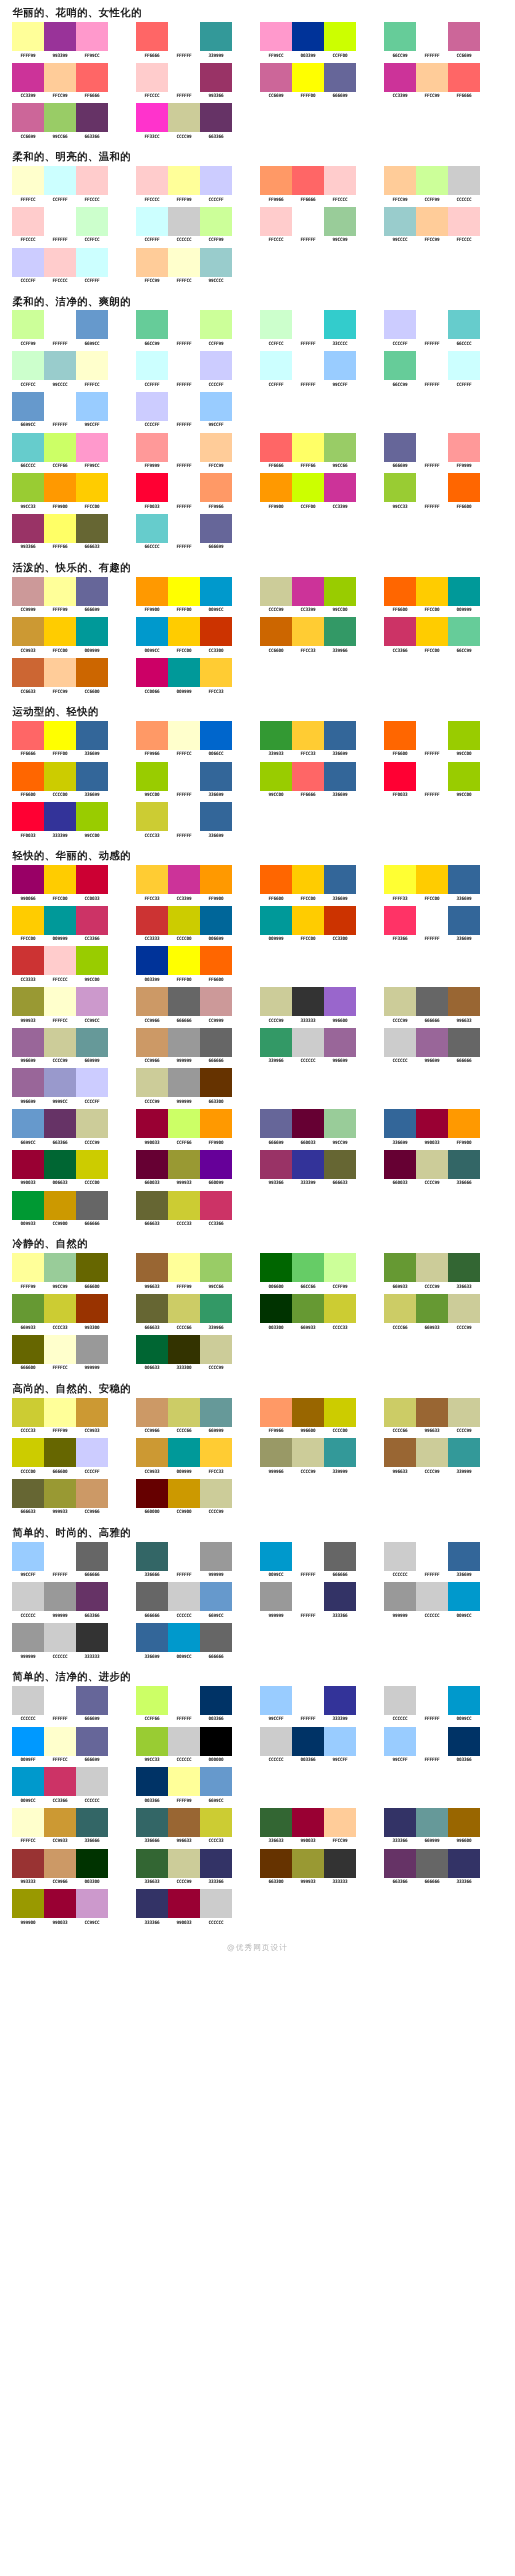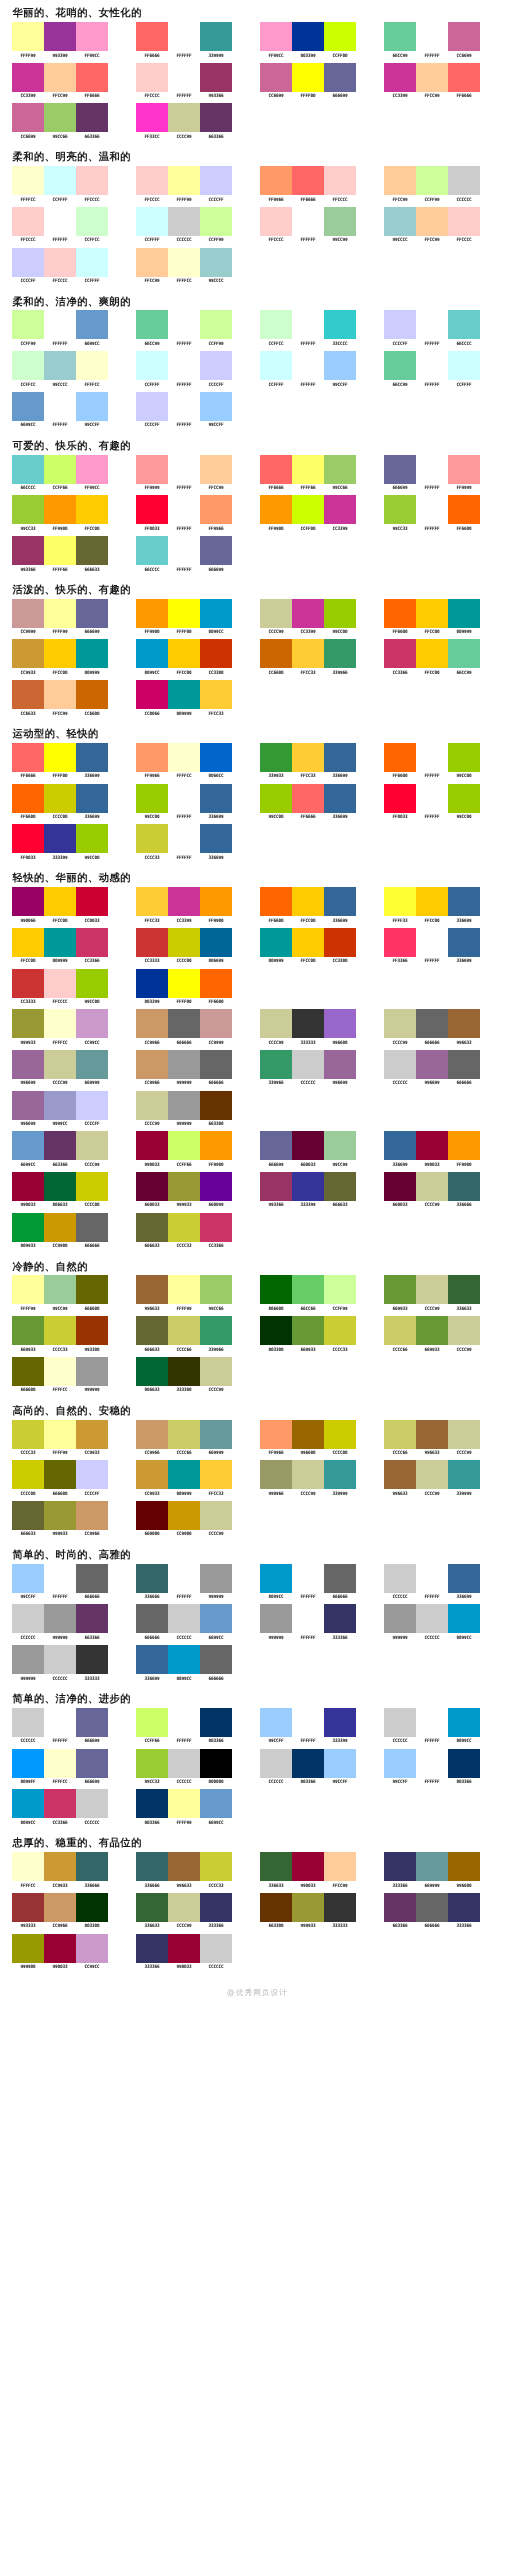--- a/index.html
+++ b/index.html
@@ -532,21 +532,20 @@
           </div>
           <div class="codes">
             <div class="code"></div>
             <div class="code"></div>
             <div class="code"></div>
           </div>
         </div>
       </div>
     </div>
     <div class="section">
-      <div class="sec-title">可爱的、快乐的、有趣的</div>
       <div class="row">
         <div class="group">
           <div class="swatches">
             <div class="sw" style="background: rgb(102, 204, 204);"></div>
             <div class="sw" style="background: rgb(204, 255, 102);"></div>
             <div class="sw" style="background: rgb(255, 153, 204);"></div>
           </div>
           <div class="codes">
             <div class="code">66CCCC</div>
             <div class="code">CCFF66</div>
@@ -2060,21 +2059,20 @@
           </div>
           <div class="codes">
             <div class="code"></div>
             <div class="code"></div>
             <div class="code"></div>
           </div>
         </div>
       </div>
     </div>
     <div class="section">
-      <div class="sec-title">忠厚的、稳重的、有品位的</div>
       <div class="row">
         <div class="group">
           <div class="swatches">
             <div class="sw" style="background: rgb(255, 255, 204);"></div>
             <div class="sw" style="background: rgb(204, 153, 51);"></div>
             <div class="sw" style="background: rgb(51, 102, 102);"></div>
           </div>
           <div class="codes">
             <div class="code">FFFFCC</div>
             <div class="code">CC9933</div>

